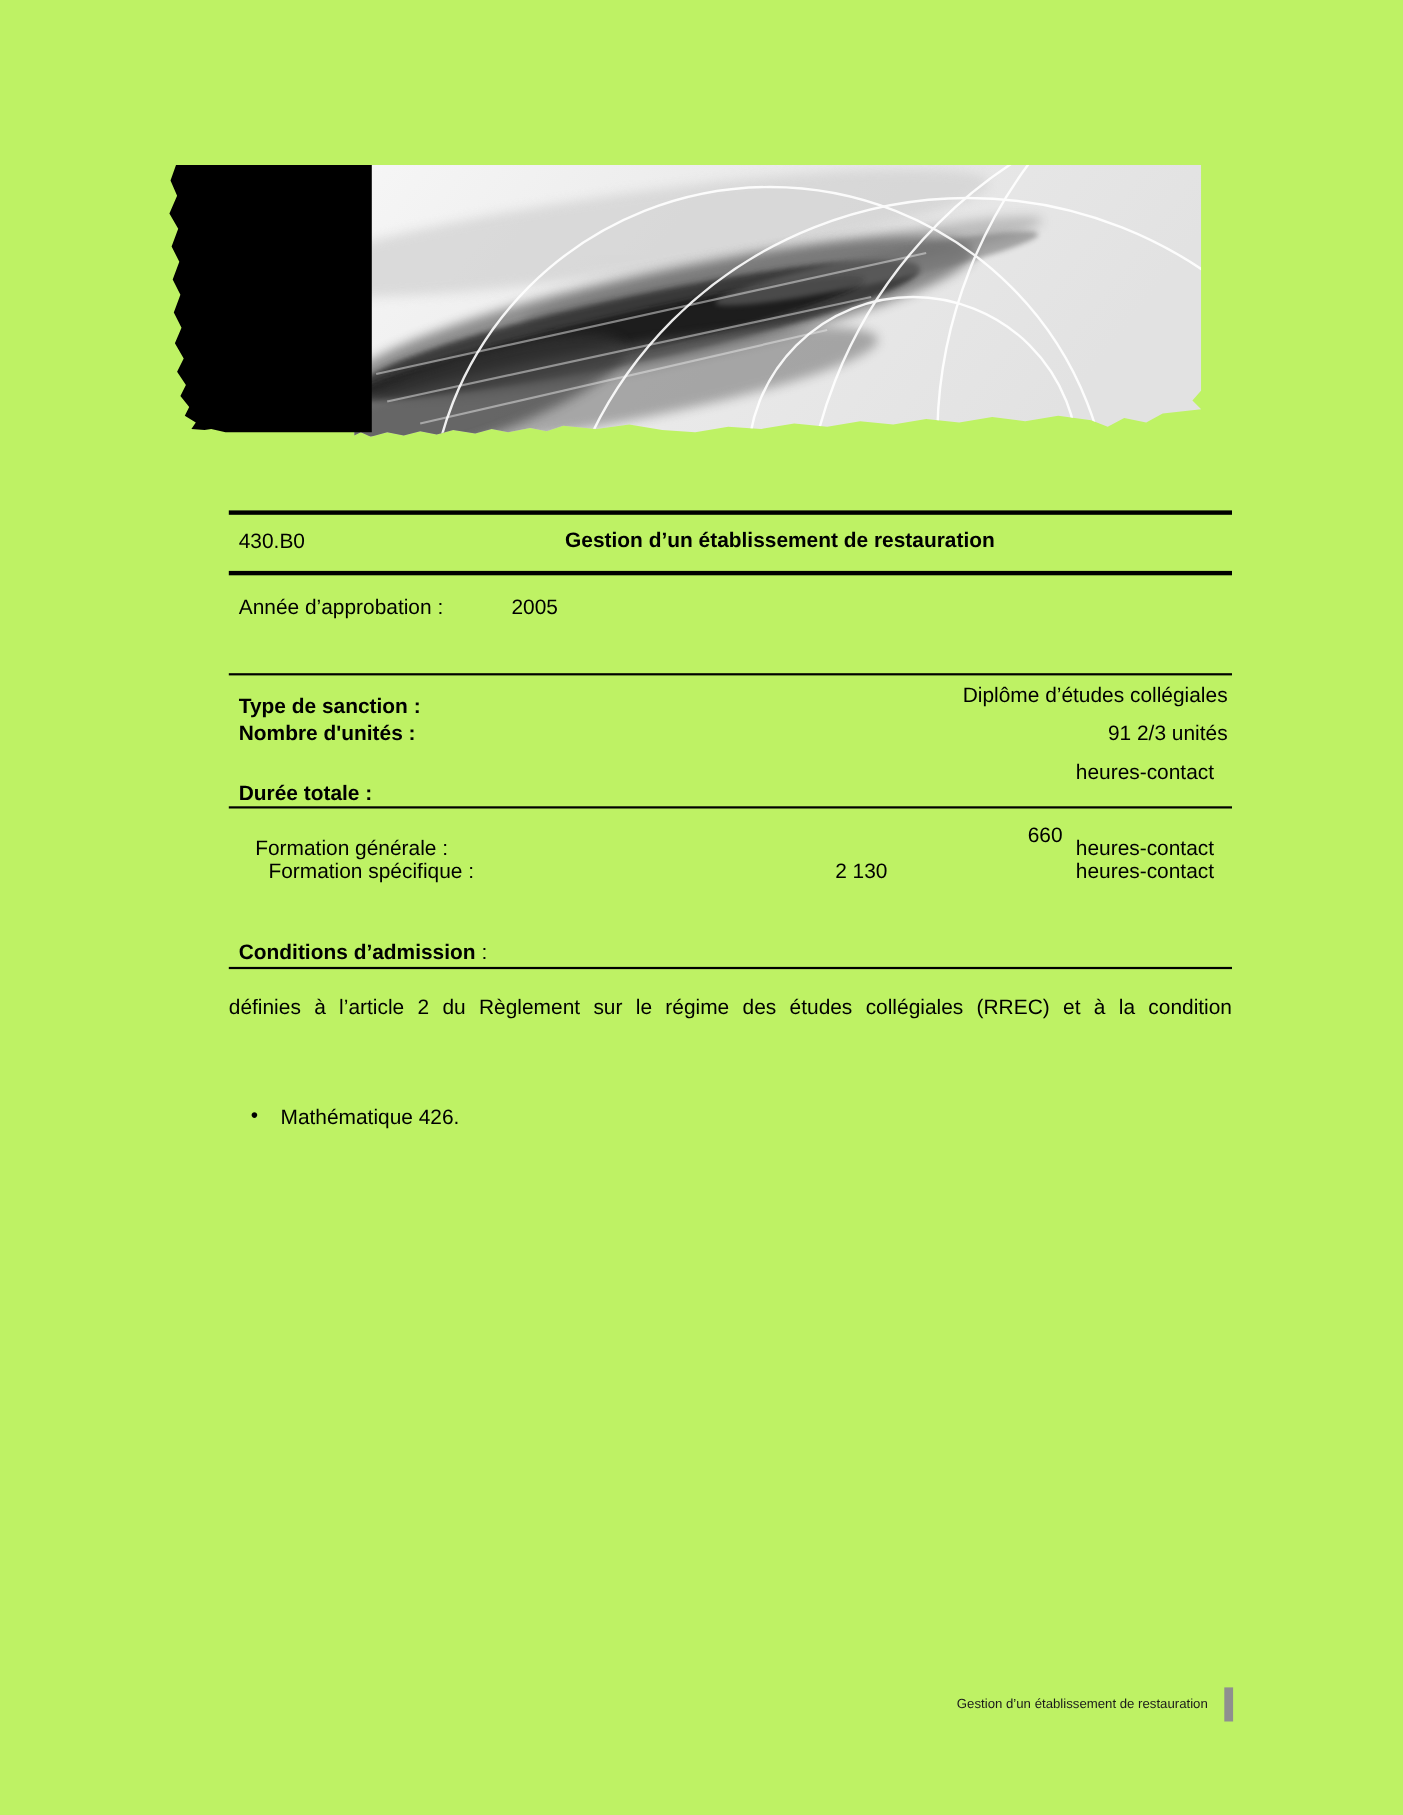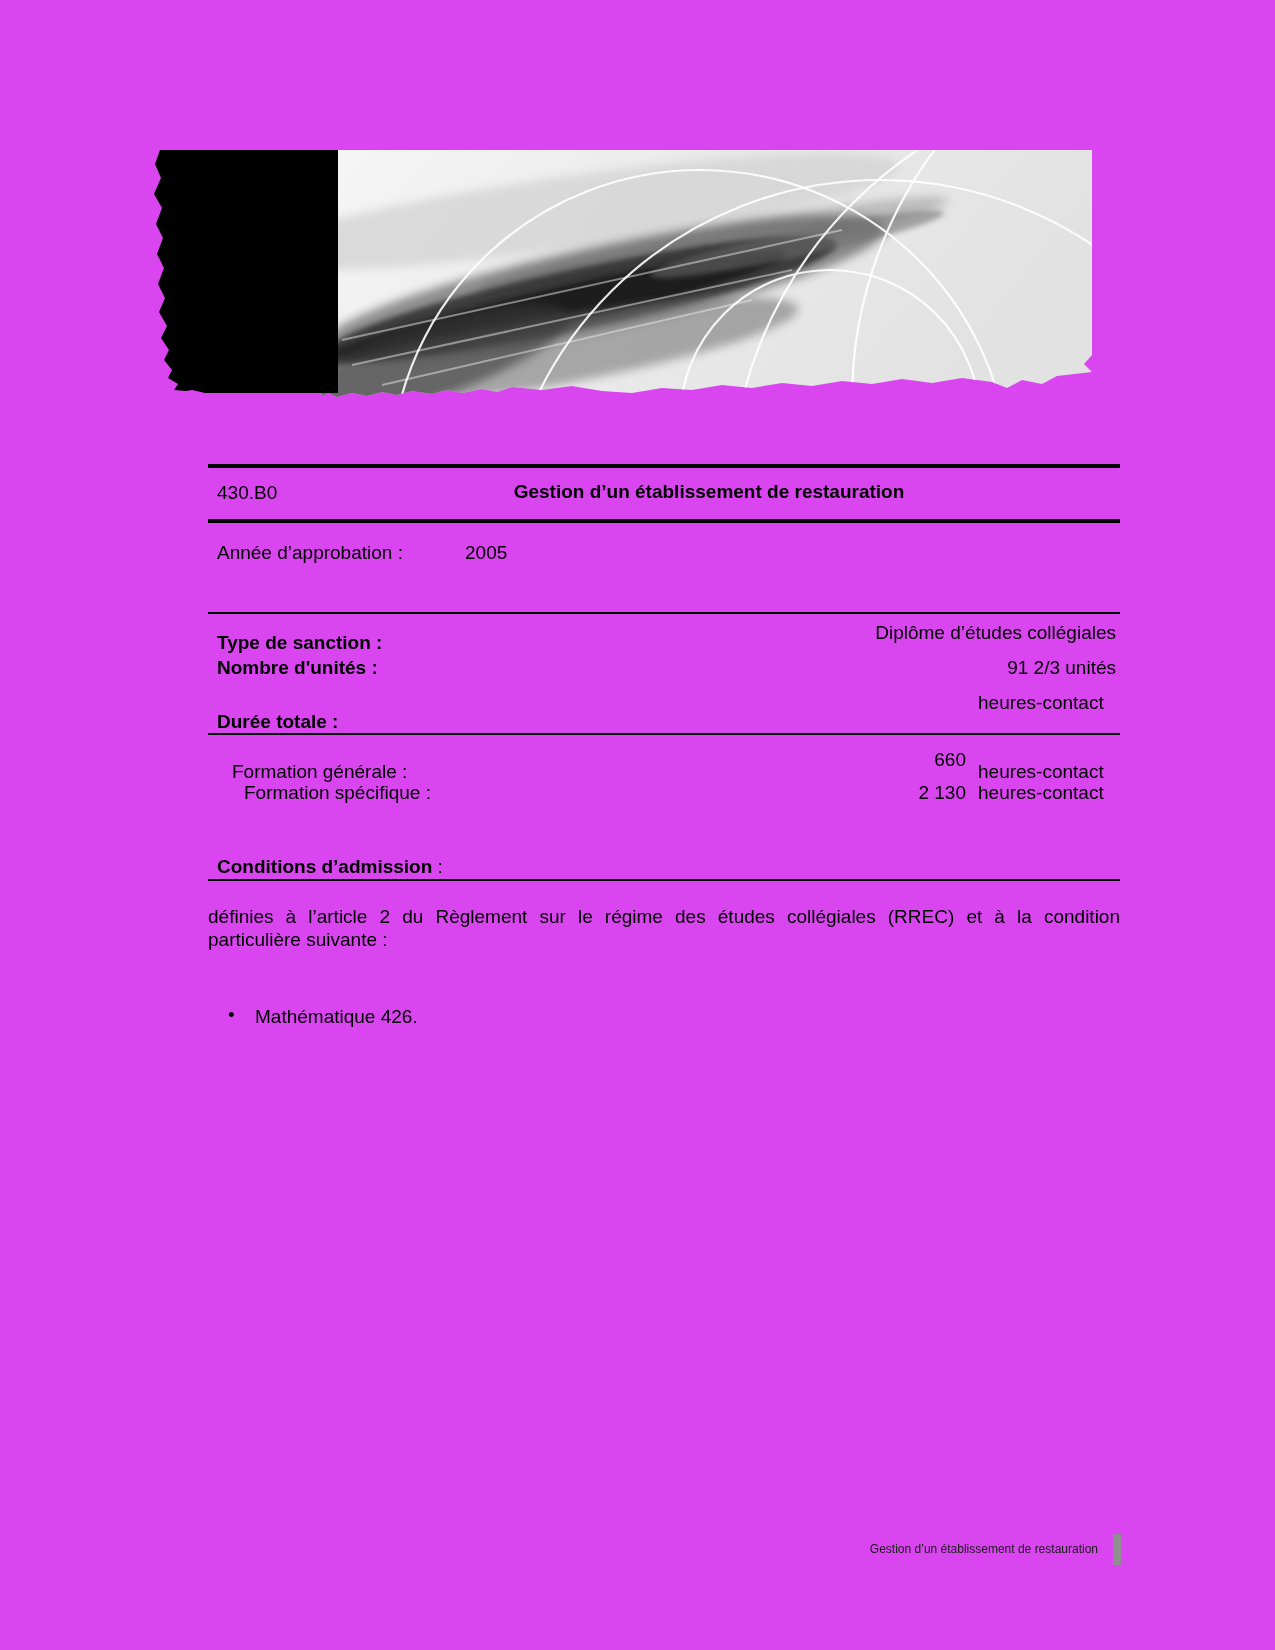--- a/index.html
+++ b/index.html
@@ -1,19 +1,19 @@
 <!DOCTYPE html>
 <html><head>
 <meta charset="utf-8">
 <style>
   html,body{margin:0;padding:0;background:#ffffff;}
   .page{
     position:relative;
     width:1275px;height:1650px;
-    background:#d946ef;
+    background:#bef264;
     font-family:"Liberation Sans", sans-serif;
     color:#000;
     overflow:hidden;
   }
   .abs{position:absolute;}
   .b{font-weight:bold;}
   .fs{font-size:19px;line-height:24px;}
   .rule{position:absolute;left:208px;width:912px;background:#000;}
   .right-col{position:absolute;text-align:right;}
   .para-line{
@@ -113,30 +113,29 @@
 
   <div class="rule" style="top:733px;height:2px;"></div>
 
   <div>
     <div class="abs fs" style="left:232px;top:760px;text-align:right;">Formation générale :</div>
     <div class="right-col fs" style="left:600px;top:748px;width:366px;">660</div>
     <div class="abs fs" style="left:978px;top:760px;">heures-contact</div>
   </div>
   <div>
     <div class="abs fs" style="left:244px;top:781px;">Formation spécifique :</div>
-    <div class="right-col fs" style="left:600px;top:781px;width:366px;">2 130</div>
+    <div class="right-col fs" style="left:600px;top:781px;width:366px;text-align:center;">2 130</div>
     <div class="abs fs" style="left:978px;top:781px;">heures-contact</div>
   </div>
 
   <div class="abs fs" style="left:217px;top:855px;text-align:right;"><span class="b">Conditions d’admission</span><span> :</span></div>
   <div class="rule" style="top:879px;height:2px;"></div>
 
   <div class="abs" style="left:208px;top:905px;">
     <div class="para-line">définies à l’article 2 du Règlement sur le régime des études collégiales (RREC) et à la condition</div>
-    <div class="para-line last">particulière suivante :</div>
   </div>
 
   <div>
     <span class="abs fs" style="left:228px;top:1003px;">•</span>
     <span class="abs fs" style="left:255px;top:1005px;">Mathématique 426.</span>
   </div>
 
   <div class="abs footer-text" style="left:600px;top:1542px;width:498px;text-align:right;">Gestion d’un établissement de restauration</div>
   <div class="footer-bar"></div>
 

